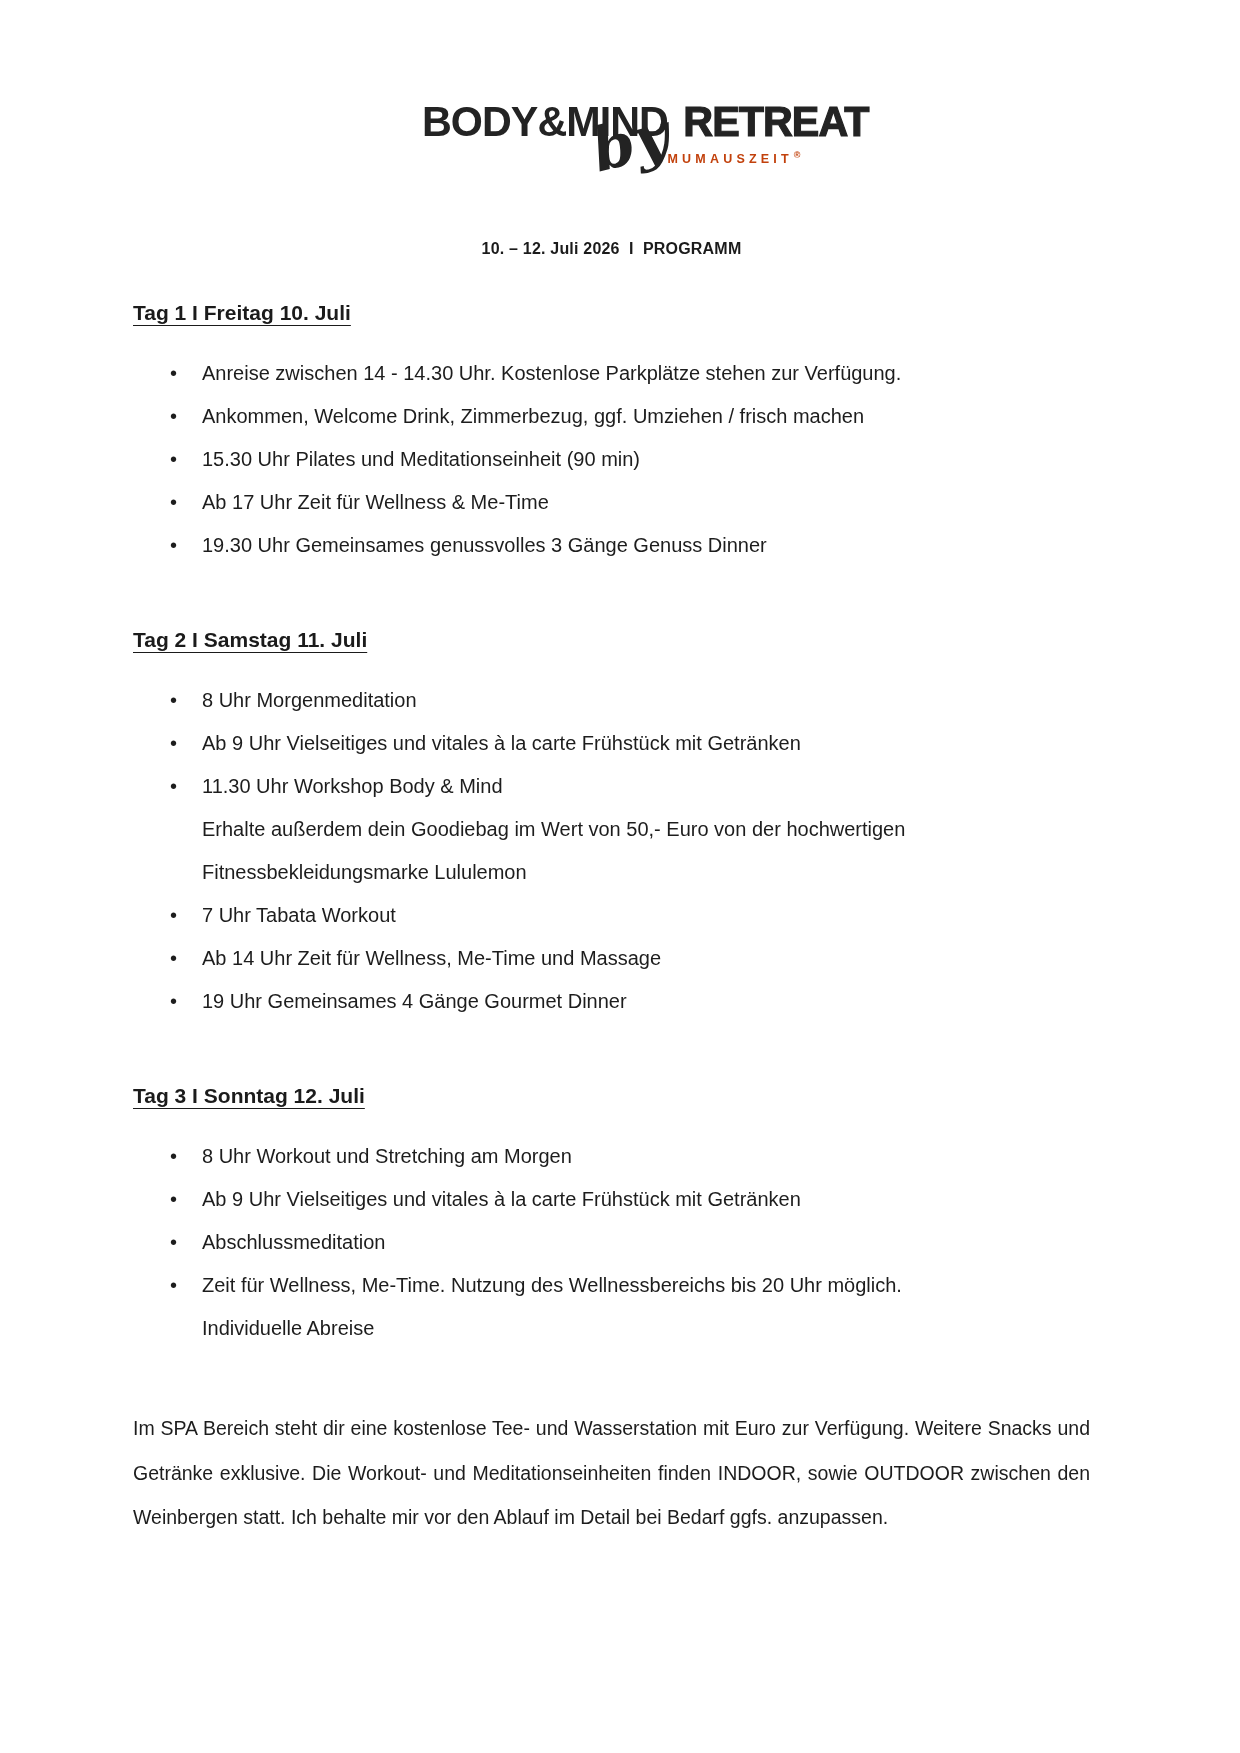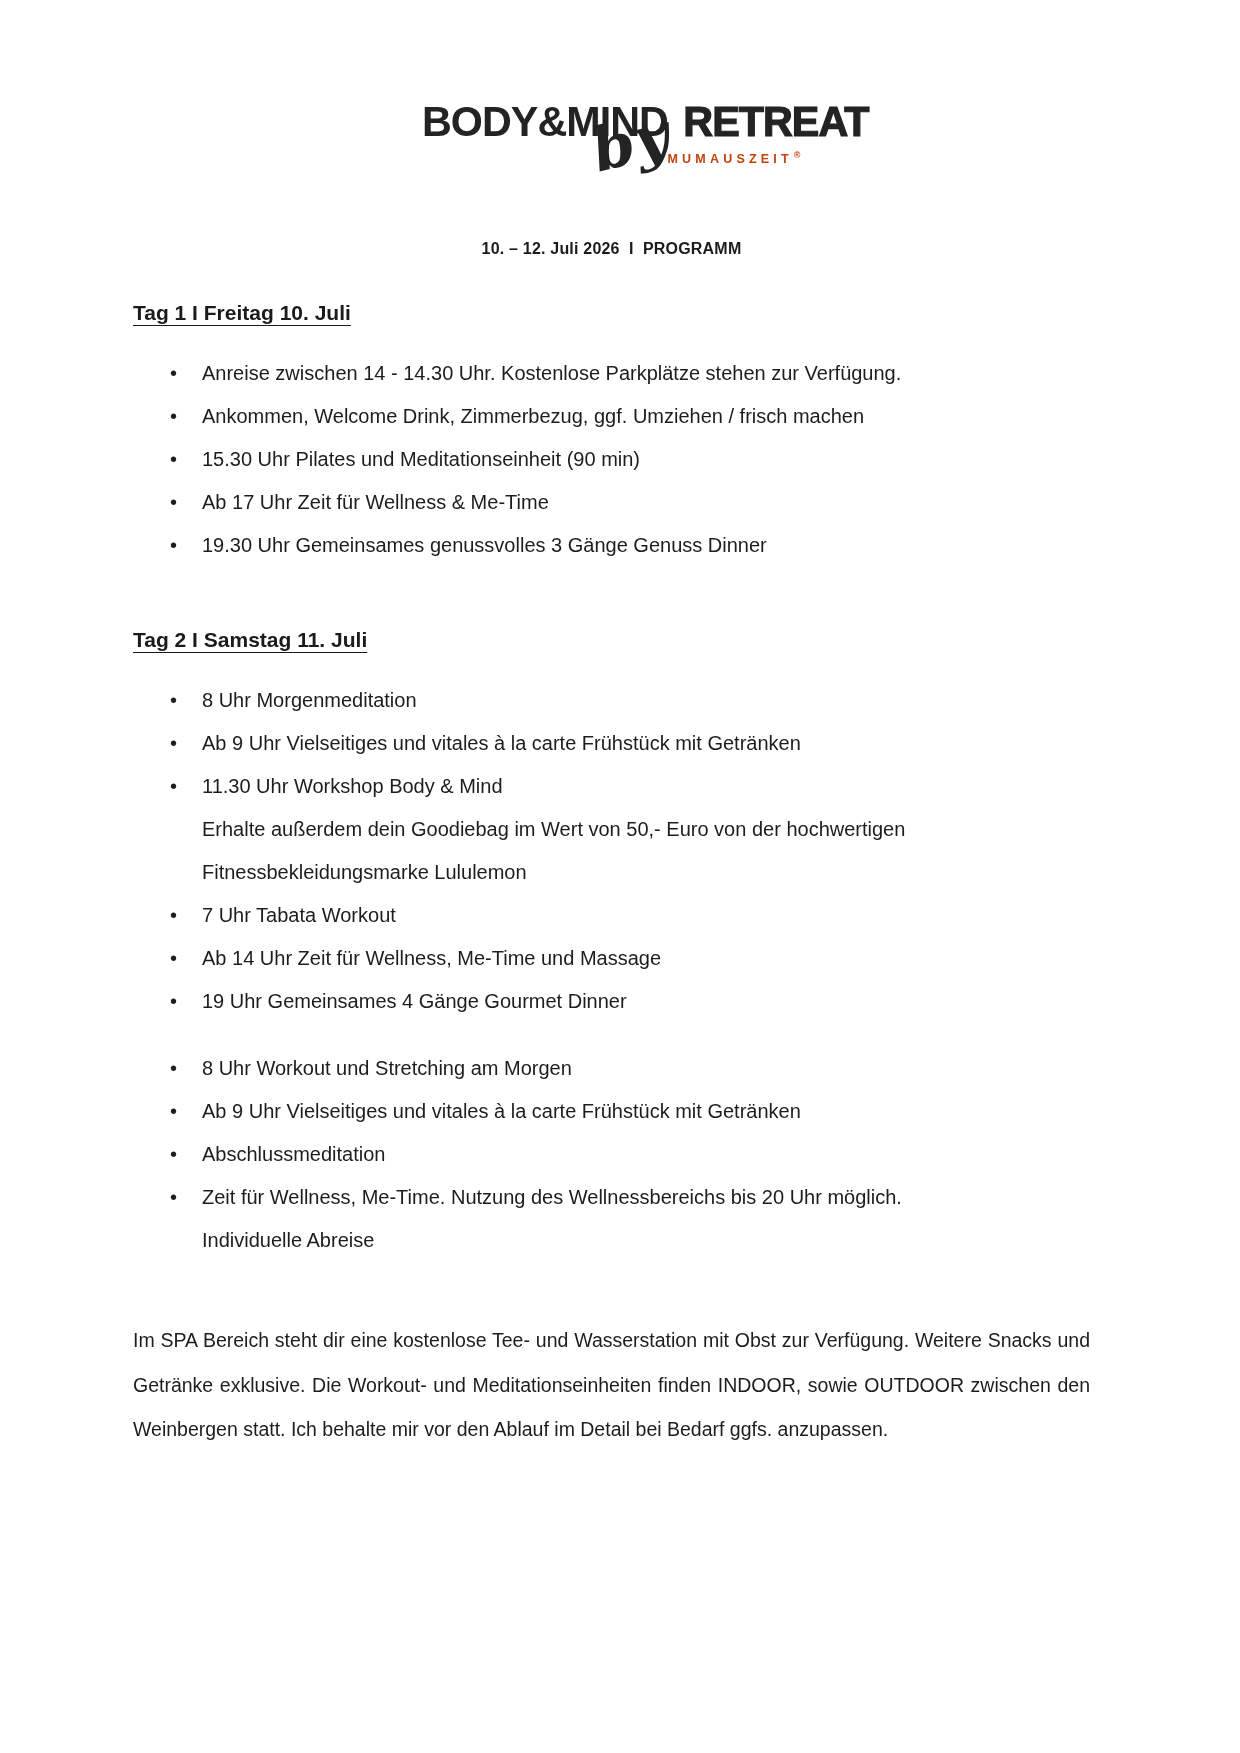--- a/index.html
+++ b/index.html
@@ -133,32 +133,33 @@
       <li>
           <div class="line">Ab 14 Uhr Zeit für Wellness, Me-Time und Massage</div>
         </li>
       <li>
           <div class="line">19 Uhr Gemeinsames 4 Gänge Gourmet Dinner</div>
         </li>
     </ul>
   </section>
 
   <section class="day">
+    <h2 class="day-heading">Tag 3 I Sonntag 12. Juli</h2>
     <ul class="agenda">
       <li>
           <div class="line">8 Uhr Workout und Stretching am Morgen</div>
         </li>
       <li>
           <div class="line">Ab 9 Uhr Vielseitiges und vitales à la carte Frühstück mit Getränken</div>
         </li>
       <li>
           <div class="line">Abschlussmeditation</div>
         </li>
       <li>
         <div class="line">Zeit für Wellness, Me-Time. Nutzung des Wellnessbereichs bis 20 Uhr möglich.</div>
         <div class="line">Individuelle Abreise</div>
       </li>
     </ul>
   </section>
 
-  <p class="footer">Im SPA Bereich steht dir eine kostenlose Tee- und Wasserstation mit Obst zur Verfügung. Weitere Snacks und Getränke exklusive. Die Workout- und Meditationseinheiten finden INDOOR, sowie OUTDOOR zwischen den Weinbergen statt. Ich behalte mir vor den Ablauf im Detail bei Bedarf ggfs. anzupassen.</p>
+  <p class="footer">Im SPA Bereich steht dir eine kostenlose Tee- und Wasserstation mit Euro zur Verfügung. Weitere Snacks und Getränke exklusive. Die Workout- und Meditationseinheiten finden INDOOR, sowie OUTDOOR zwischen den Weinbergen statt. Ich behalte mir vor den Ablauf im Detail bei Bedarf ggfs. anzupassen.</p>
 
 </div>
 
 </body></html>

